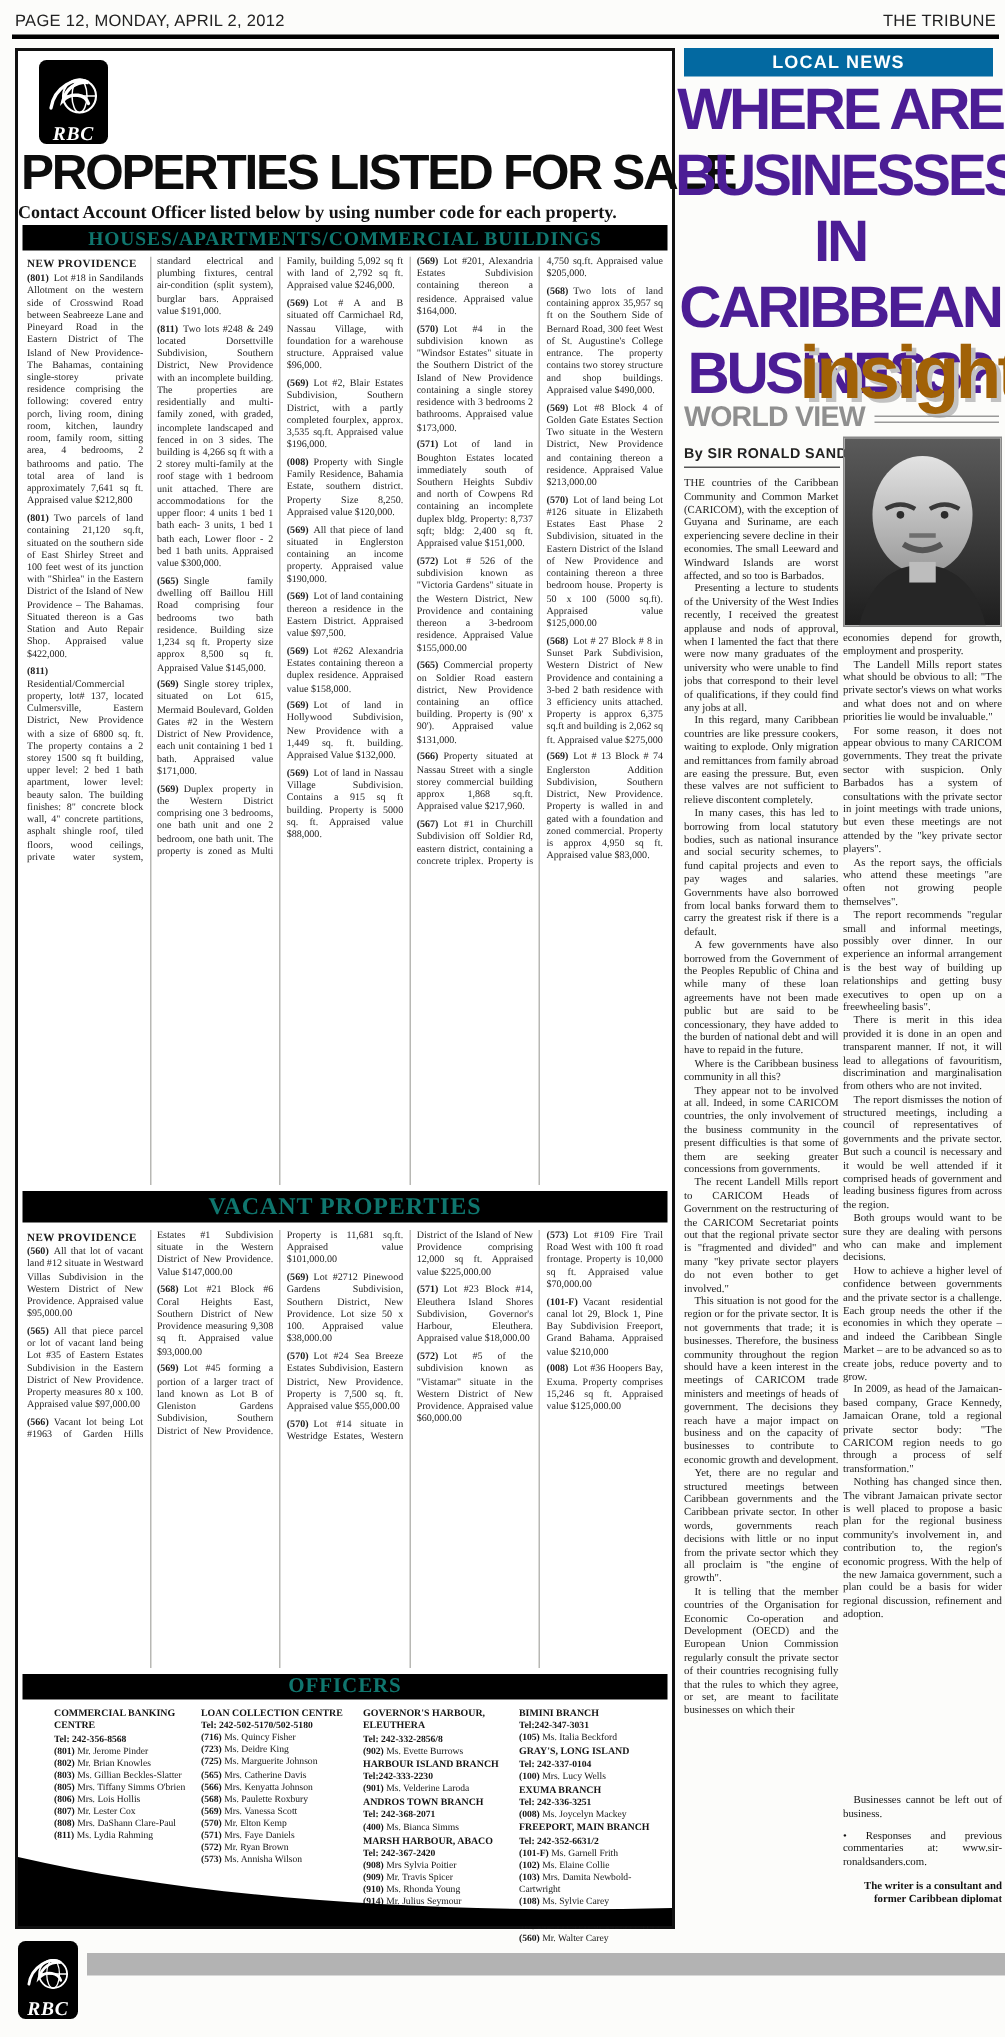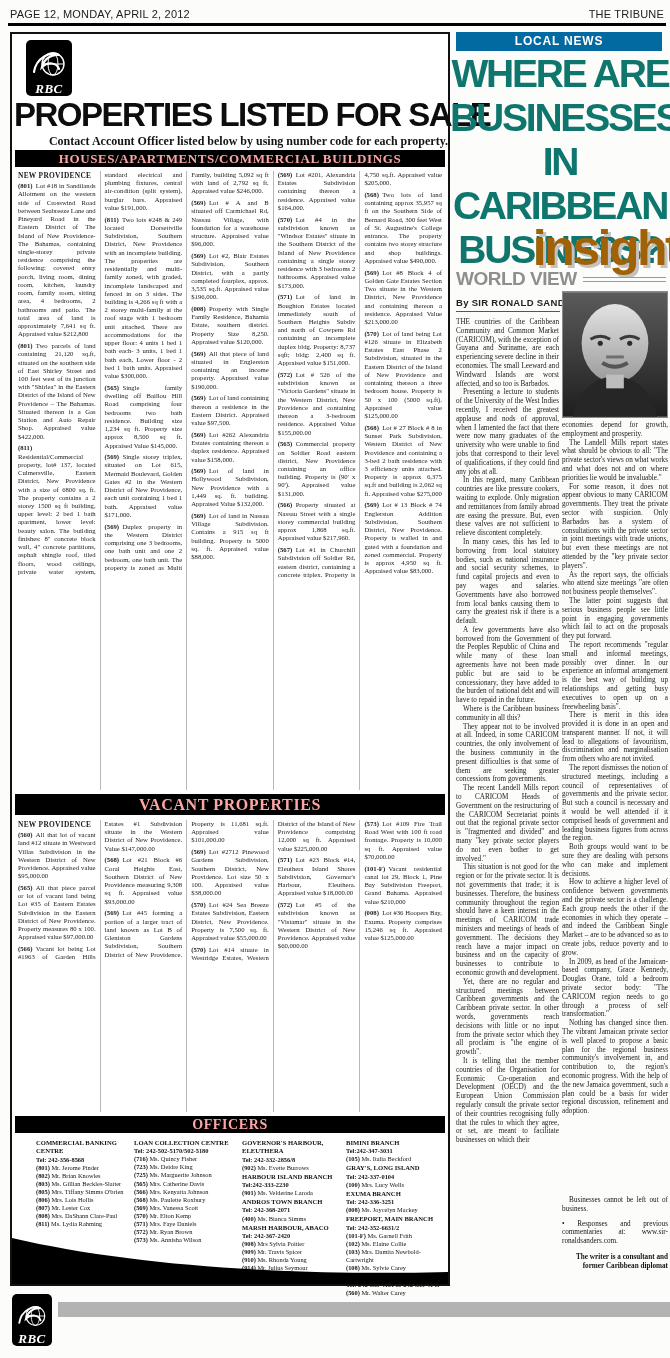--- a/index.html
+++ b/index.html
@@ -9,22 +9,22 @@
   .mast{position:absolute;top:8px;font-family:"Liberation Sans",sans-serif;font-size:11px;color:#222;letter-spacing:.2px;}
   .mast.left{left:10px;} .mast.right{right:6px;}
   .toprule{position:absolute;left:8px;right:4px;top:23px;height:3px;background:#000;}
   
   .adbox{position:absolute;left:10px;top:32px;width:440px;height:1254px;border:2px solid #111;background:#fff;box-sizing:border-box;}
   .rbc-logo{background:#000;border-radius:5px;position:absolute;display:flex;flex-direction:column;align-items:center;justify-content:flex-end;}
   .rbc-logo-top{left:14px;top:6px;width:46px;height:56px;}
   .rbc-logo span{color:#fff;font-family:"Liberation Serif",serif;font-weight:bold;font-size:13px;line-height:14px;letter-spacing:.5px;font-style:italic;}
   .ad-title{position:absolute;left:2px;right:2px;top:62px;text-align:center;
             font-family:"Liberation Sans",sans-serif;font-weight:800;font-size:33px;letter-spacing:-1.5px;color:#0d0d0d;white-space:nowrap;}
-  .ad-sub{position:absolute;left:0;right:0;top:100px;text-align:right;font-weight:bold;font-size:12px;padding-left:32px;}
-  .blackbar{position:absolute;left:3px;right:3px;background:#000;color:#fca5a5;text-align:center;
+  .ad-sub{position:absolute;left:0;right:0;top:100px;text-align:left;font-weight:bold;font-size:12px;}
+  .blackbar{position:absolute;left:3px;right:3px;background:#000;color:#0f766e;text-align:center;
             font-family:"Liberation Serif",serif;font-weight:bold;letter-spacing:.6px;}
   .bar-houses{top:116px;height:17px;font-size:13px;line-height:17px;}
   .bar-vacant{top:760px;height:21px;font-size:16px;line-height:21px;}
   .bar-officers{top:1082px;height:17px;font-size:14px;line-height:17px;}
   .cols{position:absolute;left:6px;right:6px;text-align:justify;
         column-count:5;column-gap:9px;column-rule:1px solid #b8b8b4;column-fill:balance;
         font-size:6.7px;line-height:1.23;color:#1c1c1c;overflow:hidden;}
   .cols-houses{top:137px;height:619px;}
   .cols-vacant{top:786px;height:292px;}
   .region{font-weight:bold;font-size:7.4px;margin:0 0 2px 0;letter-spacing:.3px;}
@@ -39,21 +39,21 @@
   .otel{font-weight:bold;}
   .oname b{font-weight:bold;}
   .swoosh{position:absolute;left:0;bottom:0;width:436px;height:52px;}
   
   .graybar{position:absolute;left:58px;right:0;top:1302px;height:15px;background:#b3b3b3;}
   .rbc-logo-bottom{left:12px;top:1294px;width:40px;height:52px;position:absolute;}
   
   .localnews{position:absolute;left:456px;top:32px;width:206px;height:19px;background:#0369a1;color:#fff;
              font-family:"Liberation Sans",sans-serif;font-weight:bold;font-size:12px;line-height:19px;text-align:center;letter-spacing:.8px;}
   .headline{position:absolute;left:450px;top:52px;width:220px;text-align:center;
-            font-family:"Liberation Sans",sans-serif;font-weight:800;font-size:39px;line-height:44px;letter-spacing:-2.2px;color:#0f766e;}
+            font-family:"Liberation Sans",sans-serif;font-weight:800;font-size:39px;line-height:44px;letter-spacing:-2.2px;color:#4c1d95;}
   .insight{position:absolute;left:450px;top:219px;width:220px;text-align:center;
            font-family:"Liberation Sans",sans-serif;font-weight:800;font-size:50px;letter-spacing:-2.5px;color:#a16207;
            text-shadow:3px 3px 0 #c2c2c2;padding-left:46px;}
   .wvrow{position:absolute;left:456px;top:268px;width:210px;display:flex;align-items:center;gap:6px;}
   .wv{font-family:"Liberation Sans",sans-serif;font-weight:800;font-size:19px;letter-spacing:-.5px;color:#8f8f8f;white-space:nowrap;}
   .wvline{flex:1;height:3px;border-top:1px solid #999;border-bottom:1px solid #999;}
   .byline{position:absolute;left:456px;top:297px;font-family:"Liberation Sans",sans-serif;font-weight:bold;font-size:9.5px;color:#222;letter-spacing:.3px;}
   .byrule{position:absolute;left:456px;top:311px;width:104px;height:1px;background:#555;}
   .photo{position:absolute;left:562px;top:291px;width:106px;height:127px;border:1px solid #8a8a8a;box-sizing:border-box;}
   .acol{position:absolute;text-align:justify;font-size:7.2px;line-height:8.8px;color:#1a1a1a;overflow:hidden;}
@@ -288,41 +288,40 @@
     <circle cx="38" cy="52" r="2.6" fill="#2c2c2c"></circle>
       <circle cx="68" cy="52" r="2.6" fill="#2c2c2c"></circle>
     <path d="M40 72 q13 8 26 0" stroke="#555" stroke-width="4" fill="none"></path>
     <path d="M44 66 h18" stroke="#6e6e6e" stroke-width="3"></path>
   </svg>
 
   <div class="acol acol1">
       <p class="apara">THE countries of the Caribbean Community and Common Market (CARICOM), with the exception of Guyana and Suriname, are each experiencing severe decline in their economies. The small Leeward and Windward Islands are worst affected, and so too is Barbados.</p>
       <p class="apara">Presenting a lecture to students of the University of the West Indies recently, I received the greatest applause and nods of approval, when I lamented the fact that there were now many graduates of the university who were unable to find jobs that correspond to their level of qualifications, if they could find any jobs at all.</p>
       <p class="apara">In this regard, many Caribbean countries are like pressure cookers, waiting to explode. Only migration and remittances from family abroad are easing the pressure. But, even these valves are not sufficient to relieve discontent completely.</p>
-      <p class="apara">In many cases, this has led to borrowing from local statutory bodies, such as national insurance and social security schemes, to fund capital projects and even to pay wages and salaries. Governments have also borrowed from local banks causing them to carry the greatest risk if there is a default.</p>
+      <p class="apara">In many cases, this has led to borrowing from local statutory bodies, such as national insurance and social security schemes, to fund capital projects and even to pay wages and salaries. Governments have also borrowed from local banks forward them to carry the greatest risk if there is a default.</p>
       <p class="apara">A few governments have also borrowed from the Government of the Peoples Republic of China and while many of these loan agreements have not been made public but are said to be concessionary, they have added to the burden of national debt and will have to repaid in the future.</p>
       <p class="apara">Where is the Caribbean business community in all this?</p>
       <p class="apara">They appear not to be involved at all. Indeed, in some CARICOM countries, the only involvement of the business community in the present difficulties is that some of them are seeking greater concessions from governments.</p>
       <p class="apara">The recent Landell Mills report to CARICOM Heads of Government on the restructuring of the CARICOM Secretariat points out that the regional private sector is "fragmented and divided" and many "key private sector players do not even bother to get involved."</p>
       <p class="apara">This situation is not good for the region or for the private sector. It is not governments that trade; it is businesses. Therefore, the business community throughout the region should have a keen interest in the meetings of CARICOM trade ministers and meetings of heads of government. The decisions they reach have a major impact on business and on the capacity of businesses to contribute to economic growth and development.</p>
       <p class="apara">Yet, there are no regular and structured meetings between Caribbean governments and the Caribbean private sector. In other words, governments reach decisions with little or no input from the private sector which they all proclaim is "the engine of growth".</p>
       <p class="apara">It is telling that the member countries of the Organisation for Economic Co-operation and Development (OECD) and the European Union Commission regularly consult the private sector of their countries recognising fully that the rules to which they agree, or set, are meant to facilitate businesses on which their</p>
     </div>
   <div class="acol acol2">
       <p class="apara">economies depend for growth, employment and prosperity.</p>
       <p class="apara">The Landell Mills report states what should be obvious to all: "The private sector's views on what works and what does not and on where priorities lie would be invaluable."</p>
       <p class="apara">For some reason, it does not appear obvious to many CARICOM governments. They treat the private sector with suspicion. Only Barbados has a system of consultations with the private sector in joint meetings with trade unions, but even these meetings are not attended by the "key private sector players".</p>
-      <p class="apara">As the report says, the officials who attend size meetings "are often not business people themselves".</p>
-      <p class="apara">The latter point suggests that serious business people see little point in engaging governments which fail to act on the proposals they put forward.</p>
+      <p class="apara">As the report says, the officials who attend these meetings "are often not growing people themselves".</p>
       <p class="apara">The report recommends "regular small and informal meetings, possibly over dinner. In our experience an informal arrangement is the best way of building up relationships and getting busy executives to open up on a freewheeling basis".</p>
       <p class="apara">There is merit in this idea provided it is done in an open and transparent manner. If not, it will lead to allegations of favouritism, discrimination and marginalisation from others who are not invited.</p>
       <p class="apara">The report dismisses the notion of structured meetings, including a council of representatives of governments and the private sector. But such a council is necessary and it would be well attended if it comprised heads of government and leading business figures from across the region.</p>
       <p class="apara">Both groups would want to be sure they are dealing with persons who can make and implement decisions.</p>
       <p class="apara">How to achieve a higher level of confidence between governments and the private sector is a challenge. Each group needs the other if the economies in which they operate – and indeed the Caribbean Single Market – are to be advanced so as to create jobs, reduce poverty and to grow.</p>
-      <p class="apara">In 2009, as head of the Jamaican-based company, Grace Kennedy, Douglas Orane, told a bedroom private sector body: "The CARICOM region needs to go through a process of self transformation."</p>
+      <p class="apara">In 2009, as head of the Jamaican-based company, Grace Kennedy, Jamaican Orane, told a regional private sector body: "The CARICOM region needs to go through a process of self transformation."</p>
       <p class="apara">Nothing has changed since then. The vibrant Jamaican private sector is well placed to propose a basic plan for the regional business community's involvement in, and contribution to, the region's economic progress. With the help of the new Jamaica government, such a plan could be a basis for wider regional discussion, refinement and adoption.</p>
     </div>
 
   <div class="abottom">
     <p class="closing">Businesses cannot be left out of business.</p>
     <p class="note">• Responses and previous commentaries at: www.sir-ronaldsanders.com.</p>
     <p class="credit">The writer is a consultant and former Caribbean diplomat</p>
   </div>
 
 </div>

